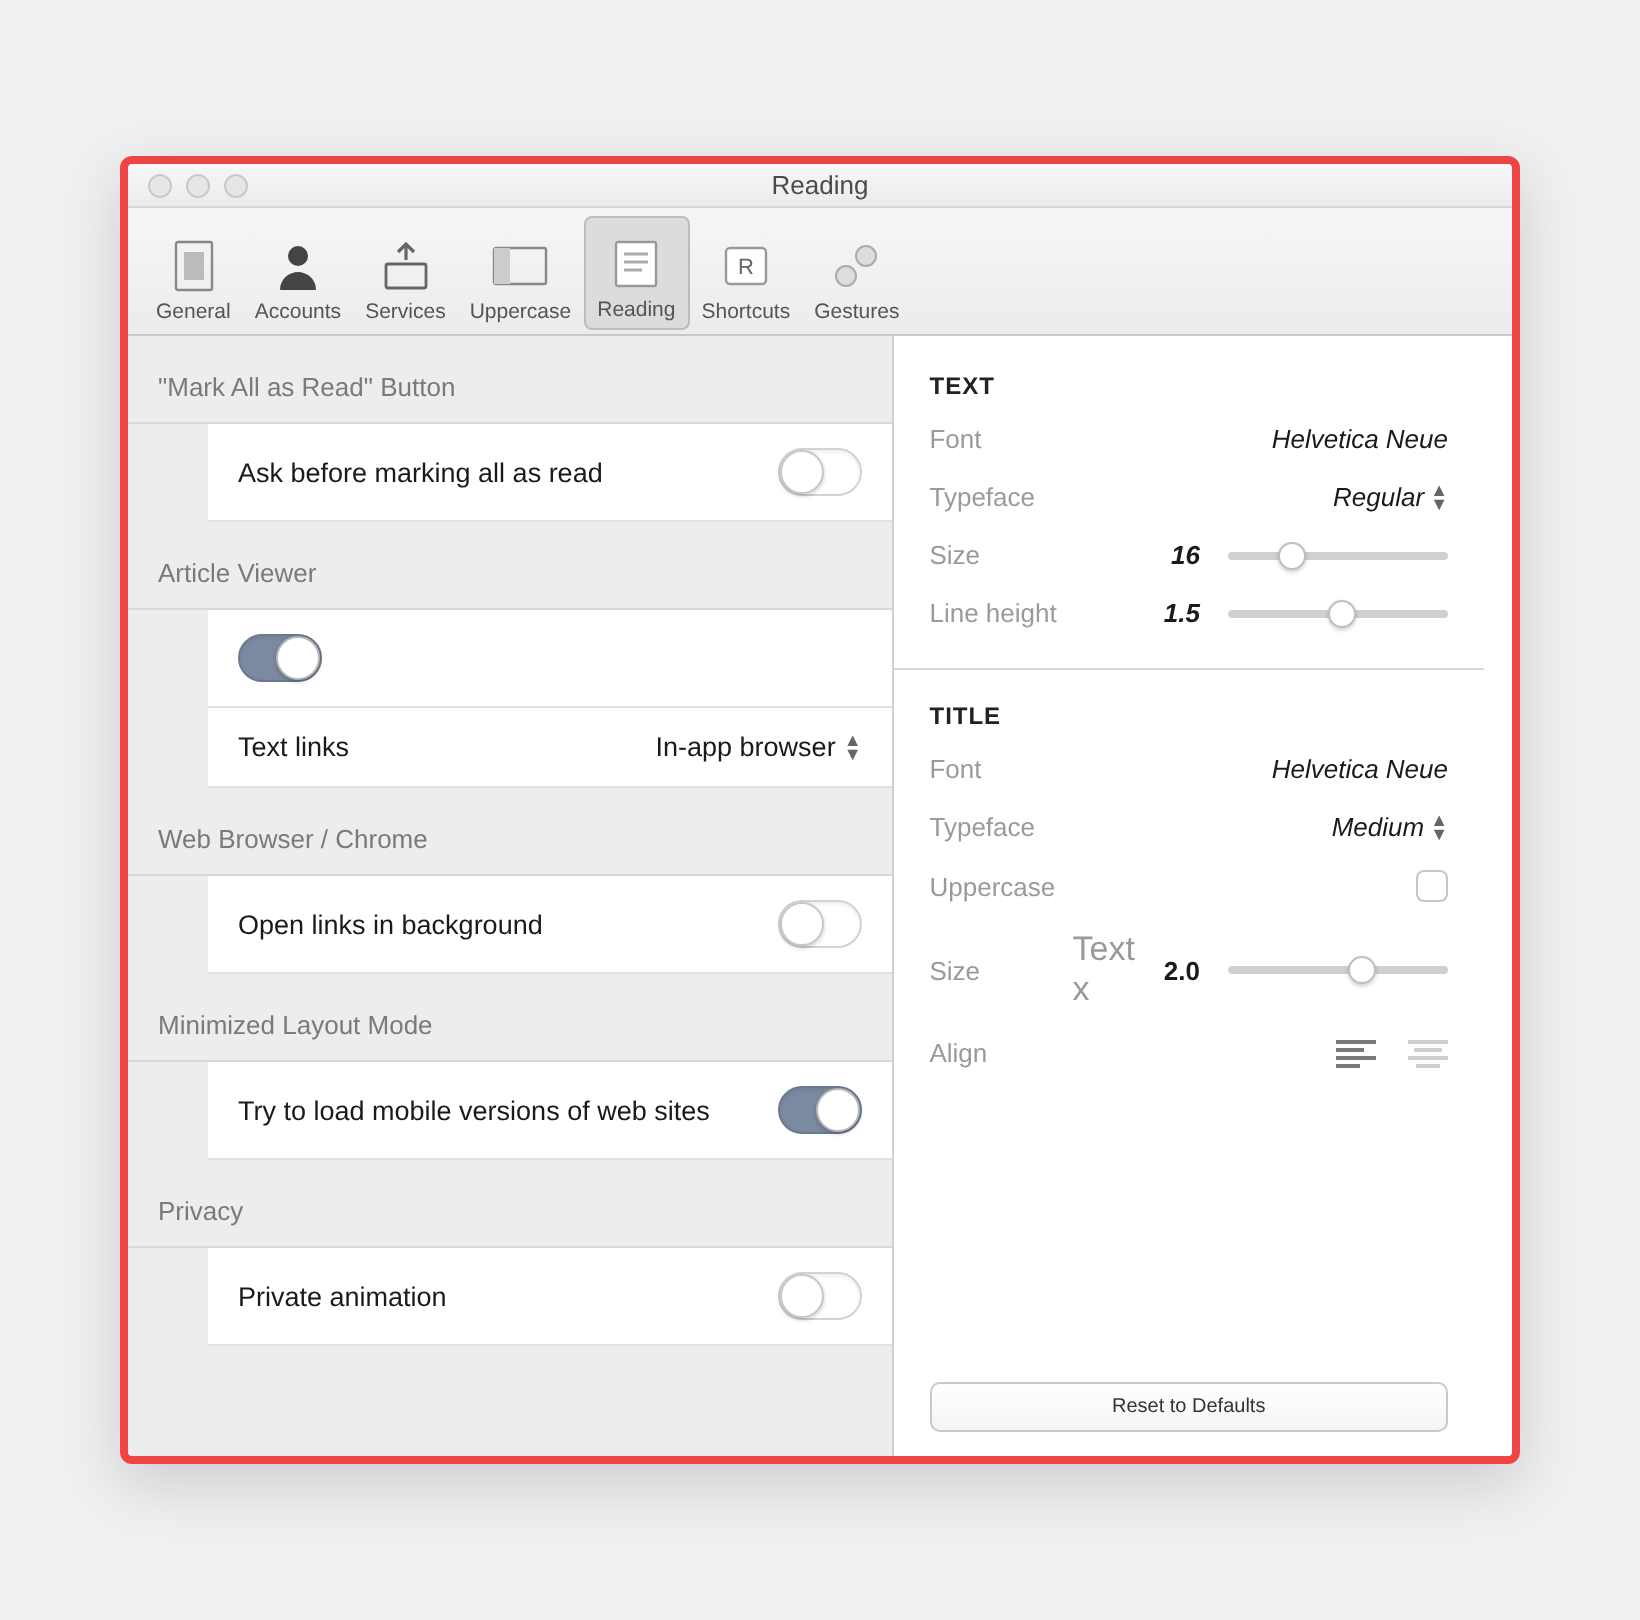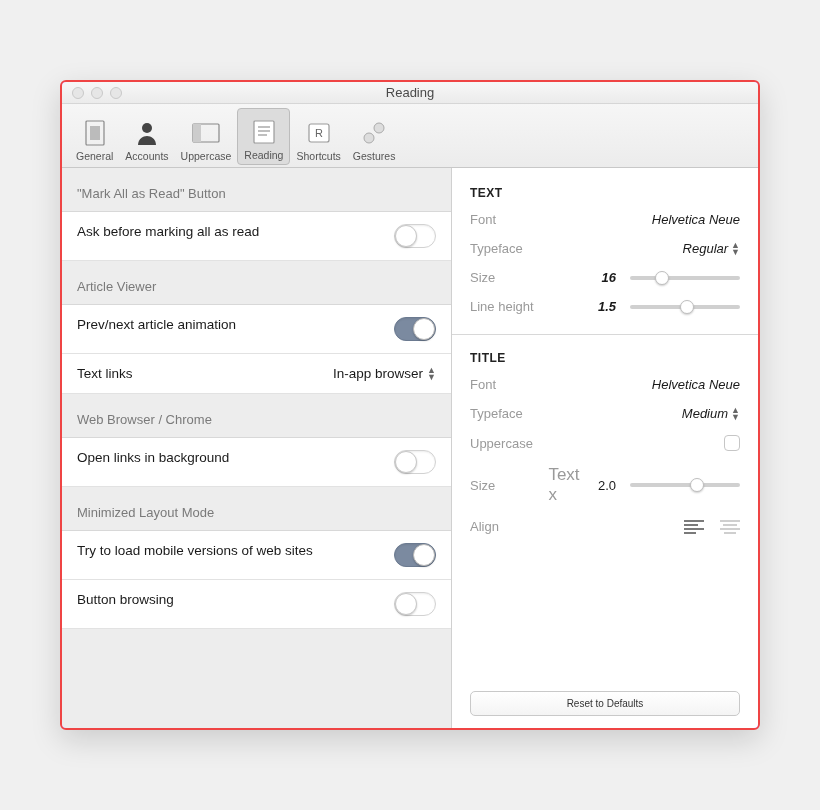--- a/index.html
+++ b/index.html
@@ -1,38 +1,38 @@
 <!DOCTYPE html>
 <html><head>
 <meta charset="utf-8">
 <style>
 * { margin:0; padding:0; box-sizing:border-box; font-family:-apple-system,"Helvetica Neue",Arial,sans-serif; }
 body { background:#f0f0f0; width:820px; height:810px; display:flex; align-items:center; justify-content:center; }
-.window { width:700px; background:#d946ef; border:2px solid #ef4444; border-radius:6px; box-shadow:0 10px 30px rgba(0,0,0,0.15); overflow:hidden; }
+.window { width:700px; background:#d946ef; border:4px solid #ef4444; border-radius:6px; box-shadow:0 10px 30px rgba(0,0,0,0.15); overflow:hidden; }
 .titlebar { height:22px; background:linear-gradient(#f7f7f7,#ebebeb); display:flex; align-items:center; position:relative; border-bottom:1px solid #d6d6d6; }
 .traffic { display:flex; gap:7px; padding-left:10px; }
 .tl { width:12px; height:12px; border-radius:50%; background:#e6e6e6; border:1px solid #c9c9c9; }
 .title { position:absolute; left:0; right:0; text-align:center; font-size:13px; color:#4a4a4a; }
 .toolbar { height:64px; background:linear-gradient(#f6f6f6,#ececec); border-bottom:1px solid #c8c8c8; display:flex; padding:4px 8px 2px 8px; }
 .tb-item { display:flex; flex-direction:column; align-items:center; justify-content:flex-end; padding:2px 6px 3px 6px; border-radius:4px; cursor:pointer; min-width:48px; }
 .tb-item.selected { background:#dcdcdc; border:1px solid #bcbcbc; }
 .tb-icon { width:30px; height:30px; display:flex; align-items:center; justify-content:center; margin-bottom:2px; }
 .tb-label { font-size:10.5px; color:#555; }
 .content { display:flex; height:560px; }
 .left { width:390px; background:#ededed; overflow:auto; border-right:1px solid #d0d0d0; }
 .section-header { padding:18px 15px 10px 15px; font-size:13px; color:#7a7a7a; border-bottom:1px solid #d8d8d8; }
-.row { background:#fff; border-bottom:1px solid #e2e2e2; padding:12px 15px; display:flex; align-items:flex-start; justify-content:space-between; font-size:13.5px; color:#1a1a1a; }
+.row { background:#fff; border-bottom:1px solid #e2e2e2; padding:12px 15px; display:flex; align-items:center; justify-content:space-between; font-size:13.5px; color:#1a1a1a;margin-left:40px; }
 .row .lbl { flex:1; }
 .toggle { width:42px; height:24px; border-radius:12px; background:#fff; border:1px solid #d2d2d2; position:relative; box-shadow:inset 0 1px 2px rgba(0,0,0,0.08); cursor:pointer; }
 .toggle .knob { width:22px; height:22px; border-radius:50%; background:#fff; border:1px solid #c8c8c8; position:absolute; top:0; left:0; box-shadow:0 1px 2px rgba(0,0,0,0.2); }
 .toggle.on { background:#7b8aa0; border-color:#6b7a90; }
 .toggle.on .knob { left:auto; right:0; border-color:#b8b8b8; }
 .select { font-size:13.5px; color:#1a1a1a; display:flex; align-items:center; gap:4px; cursor:pointer; }
 .arrows { display:inline-block; font-size:9px; line-height:7px; color:#666; }
-.right { flex:1; background:#fff; padding:18px 18px 12px 18px; display:flex; flex-direction:column; position:relative; }
+.right { flex:1; background:#fff; padding:18px 32px 12px 18px; display:flex; flex-direction:column; position:relative; }
 .r-head { font-size:12px; font-weight:700; color:#222; letter-spacing:0.5px; margin-bottom:12px; }
 .r-row { display:flex; align-items:center; margin-bottom:14px; font-size:13px; }
 .r-label { width:80px; color:#9a9a9a; }
 .r-val { color:#1a1a1a; }
 .r-right { margin-left:auto; display:flex; align-items:center;font-style:italic; }
 .slider { width:110px; height:4px; background:#d0d0d0; border-radius:2px; position:relative; margin-left:14px; cursor:pointer; }
 .slider .sknob { width:14px; height:14px; border-radius:50%; background:#fff; border:1px solid #bfbfbf; position:absolute; top:-5px; box-shadow:0 1px 2px rgba(0,0,0,0.2); }
 .divider { height:1px; background:#d8d8d8; margin:6px -18px 16px -18px; }
 .sel-small { font-size:13px; color:#1a1a1a; display:flex; align-items:flex-end; gap:3px; cursor:pointer; }
 .checkbox { width:16px; height:16px; border:1px solid #c6c6c6; border-radius:4px; background:#fff; cursor:pointer; }
@@ -71,20 +71,29 @@
       <div class="tb-icon">
         <svg width="22" height="26" viewBox="0 0 22 26">
             <circle cx="11" cy="8" r="5" fill="#444"></circle>
             <path d="M2 25c0-6 5-9 9-9s9 3 9 9z" fill="#444"></path>
           </svg>
       </div>
       <div class="tb-label">Accounts</div>
     </div>
     <div class="tb-item">
       <div class="tb-icon">
+        <svg width="24" height="26" viewBox="0 0 24 26">
+            <path d="M12 2v8M8 6l4-4 4 4" fill="none" stroke="#666" stroke-width="1.6"></path>
+            <rect x="2" y="12" width="20" height="12" rx="1" fill="none" stroke="#666" stroke-width="1.4"></rect>
+          </svg>
+      </div>
+      <div class="tb-label">Services</div>
+    </div>
+    <div class="tb-item">
+      <div class="tb-icon">
         <svg width="28" height="20" viewBox="0 0 28 20">
             <rect x="1" y="1" width="26" height="18" rx="1" fill="none" stroke="#888" stroke-width="1.2"></rect>
             <rect x="1" y="1" width="8" height="18" fill="#ccc"></rect>
           </svg>
       </div>
       <div class="tb-label">Uppercase</div>
     </div>
     <div class="tb-item selected">
       <div class="tb-icon">
         <svg width="22" height="24" viewBox="0 0 22 24">
@@ -122,21 +131,20 @@
       <div class="section-header">"Mark All as Read" Button</div>
       <div class="row">
         <span class="lbl">Ask before marking all as read</span>
         <div class="toggle">
             <div class="knob"></div>
           </div>
       </div>
 
       <div class="section-header">Article Viewer</div>
       <div class="row">
-        <span class="lbl">Prev/next article animation</span>
         <div class="toggle on">
             <div class="knob"></div>
           </div>
       </div>
       <div class="row">
         <span class="lbl">Text links</span>
         <div class="select">
           <span>In-app browser</span>
           <span class="arrows">▲<br>▼</span>
         </div>
@@ -151,22 +159,23 @@
       </div>
 
       <div class="section-header">Minimized Layout Mode</div>
       <div class="row">
         <span class="lbl">Try to load mobile versions of web sites</span>
         <div class="toggle on">
             <div class="knob"></div>
           </div>
       </div>
 
-      <div class="row">
-        <span class="lbl">Button browsing</span>
+      <div class="section-header">Privacy</div>
+      <div class="row">
+        <span class="lbl">Private animation</span>
         <div class="toggle">
             <div class="knob"></div>
           </div>
       </div>
 
     </div>
 
     <div class="right">
       <div class="r-head">TEXT</div>
 
@@ -217,21 +226,21 @@
       </div>
       <div class="r-row">
         <span class="r-label">Uppercase</span>
         <div class="r-right">
             <div class="checkbox"></div>
           </div>
       </div>
       <div class="r-row">
         <span class="r-label">Size</span>
         <span style="color:#9a9a9a;font-size:17px;margin-right:6px">Text x</span>
-        <span class="r-val" style="font-weight:400">2.0</span>
+        <span class="r-val" style="font-weight:700">2.0</span>
         <div class="r-right">
             <div class="slider">
               <div class="sknob" style="left:60px"></div>
             </div>
           </div>
       </div>
       <div class="r-row">
         <span class="r-label">Align</span>
         <div class="align-group">
           <div class="align-btn">

